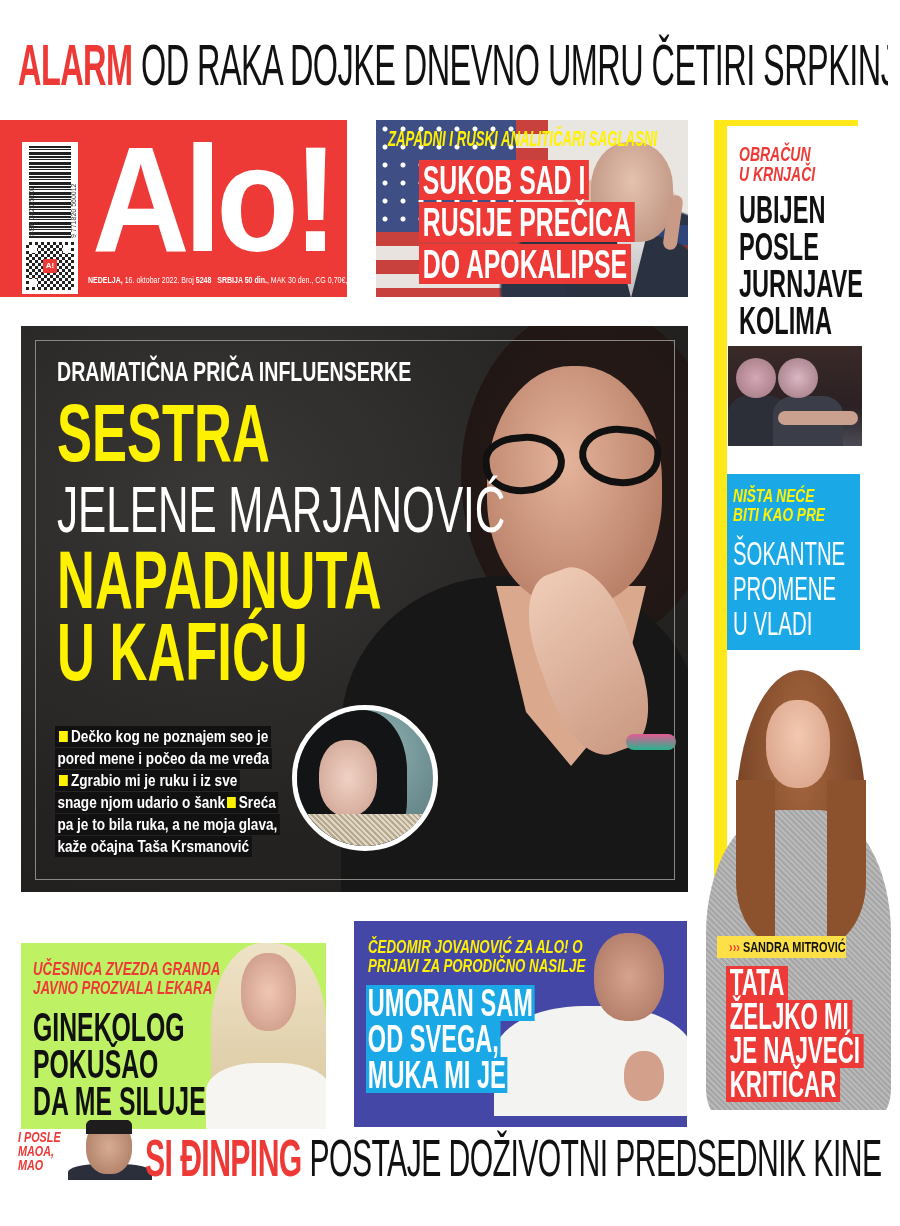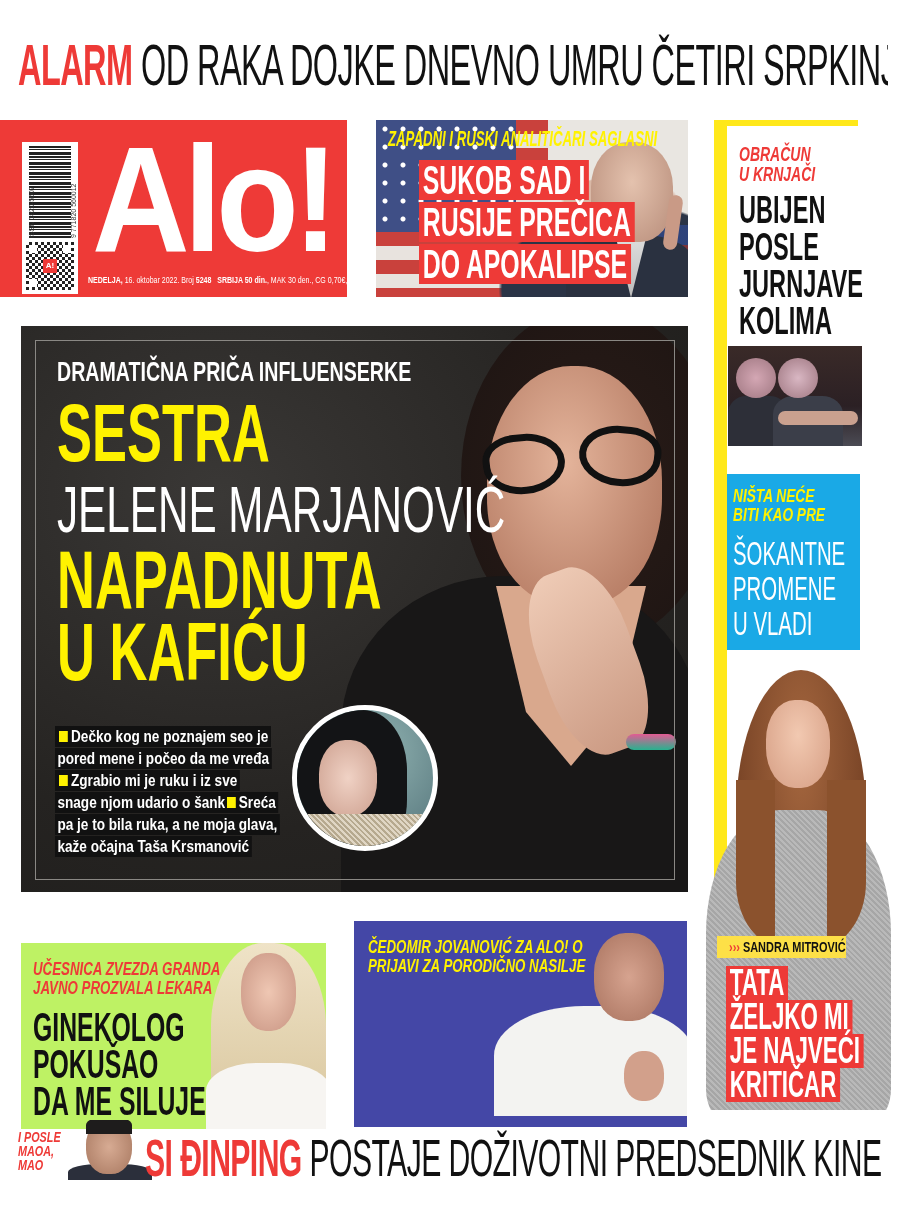--- a/index.html
+++ b/index.html
@@ -274,20 +274,27 @@
 </div>
 
 <div class="cedomir">
   <div class="shirt"></div>
   <div class="face"></div>
   <div class="hand"></div>
   <div class="kicker">
     <div>ČEDOMIR JOVANOVIĆ ZA ALO! O</div>
     <div>PRIJAVI ZA PORODIČNO NASILJE</div>
   </div>
+  <div class="h-lines">
+    <div class="wrap">
+      <span class="blue-box-line">UMORAN SAM</span>
+      <span class="blue-box-line">OD SVEGA,</span>
+      <span class="blue-box-line">MUKA MI JE</span>
+    </div>
+  </div>
 </div>
 
 <div class="sandra-tag">
   <span><b class="arrows">›››</b> <b>SANDRA MITROVIĆ</b></span>
 </div>
 <div class="sandra-head">
   <div class="wrap">
     <span class="red-box-line">TATA</span>
     <span class="red-box-line">ŽELJKO MI</span>
     <span class="red-box-line">JE NAJVEĆI</span>

